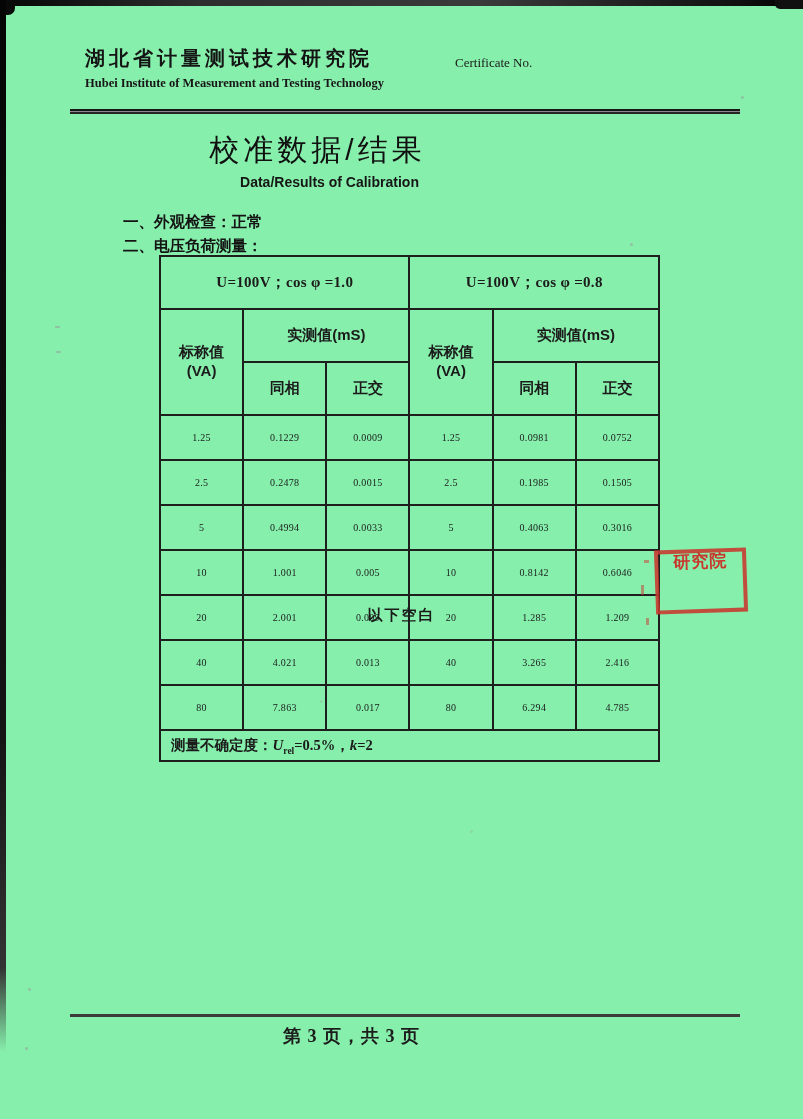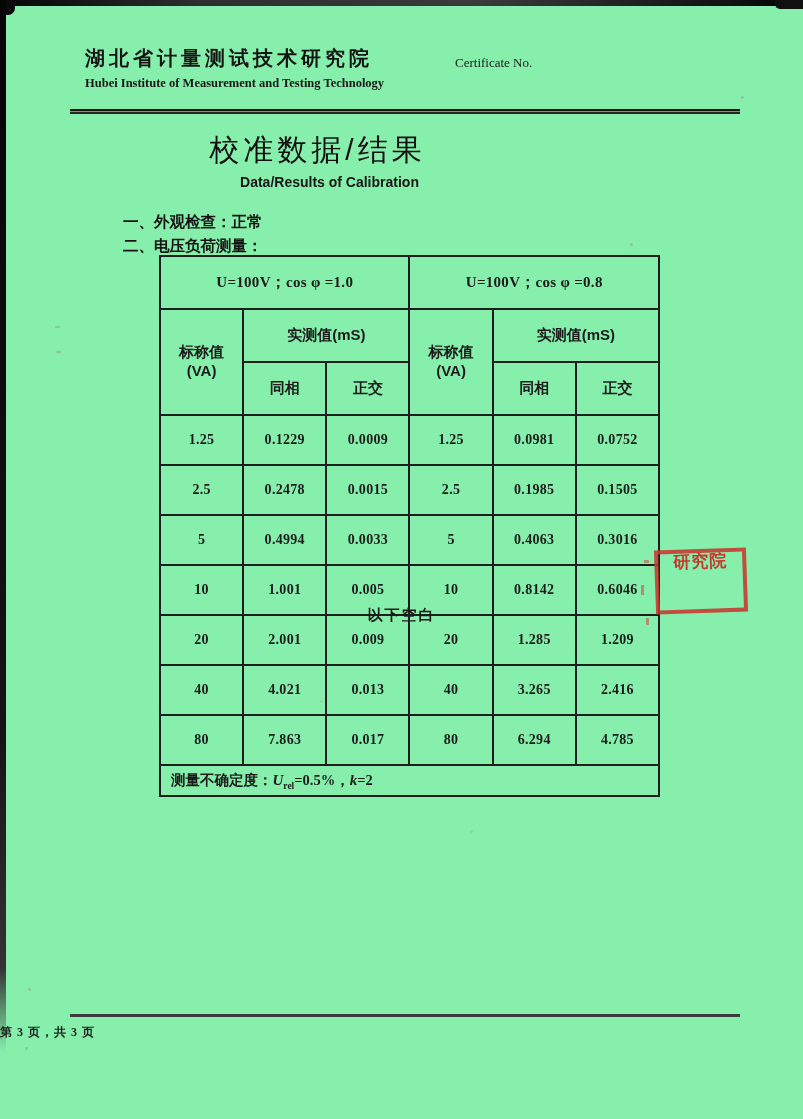--- a/index.html
+++ b/index.html
@@ -48,21 +48,21 @@
     border-collapse:collapse; table-layout:fixed; }
   .cal-table td { border:2px solid #1e1e1e; text-align:center; padding:16px; vertical-align:middle; }
   tr.gh { height:27px; }
   tr.h2 { height:33px; }
   tr.h3 { height:30px; }
   tr.dr { height:32px; }
   tr.ur { height:31px; }
   .gh-cell { font-family:"Liberation Serif","DejaVu Serif",serif; font-weight:bold; font-size:15px; letter-spacing:.3px; }
   .ch { font-family:"Liberation Sans","DejaVu Sans",sans-serif; font-weight:bold; font-size:15px; }
   .ch .sub-line { line-height:1.25; }
-  .num { font-family:"Liberation Serif","DejaVu Serif",serif; font-weight:bold; font-size:14px; letter-spacing:.3px;margin-top:35px; }
+  .num { font-family:"Liberation Serif","DejaVu Serif",serif; font-weight:normal; font-size:10px; letter-spacing:.3px;margin-top:35px; }
   .u-cell { text-align:left !important; padding:3px 4px 3px 10px !important;
     font-family:"Liberation Sans","DejaVu Sans",sans-serif; font-weight:bold; font-size:14.5px; white-space:nowrap; }
   .u-sym { font-family:"Liberation Serif","DejaVu Serif",serif; font-style:italic; font-weight:bold; font-size:15px; }
   .u-cell sub { font-size:9.5px; font-family:"Liberation Serif","DejaVu Serif",serif; font-weight:bold; }
   .u-val { font-family:"Liberation Serif","DejaVu Serif",serif; font-weight:bold; font-size:14.5px; }
 
   .blank-note { position:absolute; top:606px; left:0; width:803px; text-align:center;
     font-family:"Liberation Sans","DejaVu Sans",sans-serif; font-weight:bold;
     font-size:15px; letter-spacing:2px; color:#1a1a1a; }
 
@@ -71,23 +71,23 @@
     border:4px solid rgba(201,55,44,.88); transform:rotate(-2deg);
     color:#c9372c; font-family:"Liberation Sans","DejaVu Sans",sans-serif;
     font-weight:bold; font-size:17px; text-align:center; letter-spacing:1px; }
   .stamp-text { display:block; margin-top:-3px; }
   .bleed { position:absolute; background:rgba(201,55,44,.5); }
   .bleed-1 { left:644px; top:560px; width:5px; height:3px; }
   .bleed-2 { left:641px; top:585px; width:3px; height:10px; }
   .bleed-3 { left:646px; top:618px; width:3px; height:7px; }
 
   .footer-rule { position:absolute; left:70px; top:1014px; width:670px; height:2.5px; background:#3c3c3c; }
-  .footer-text { position:absolute; top:1024px; left:0; width:703px; text-align:left;
+  .footer-text { position:absolute; top:1024px; left:0; width:703px; text-align:center;
     font-family:"Liberation Serif","DejaVu Serif",serif; font-weight:bold;
-    font-size:12px; letter-spacing:1px; color:#1c1c1c; }
+    font-size:18px; letter-spacing:1px; color:#1c1c1c; }
 </style>
 </head>
 <body>
 
 <div class="page">
 
   <div class="edge-top"></div>
   <div class="edge-top-left"></div>
   <div class="edge-top-right"></div>
   <div class="edge-left"></div>

